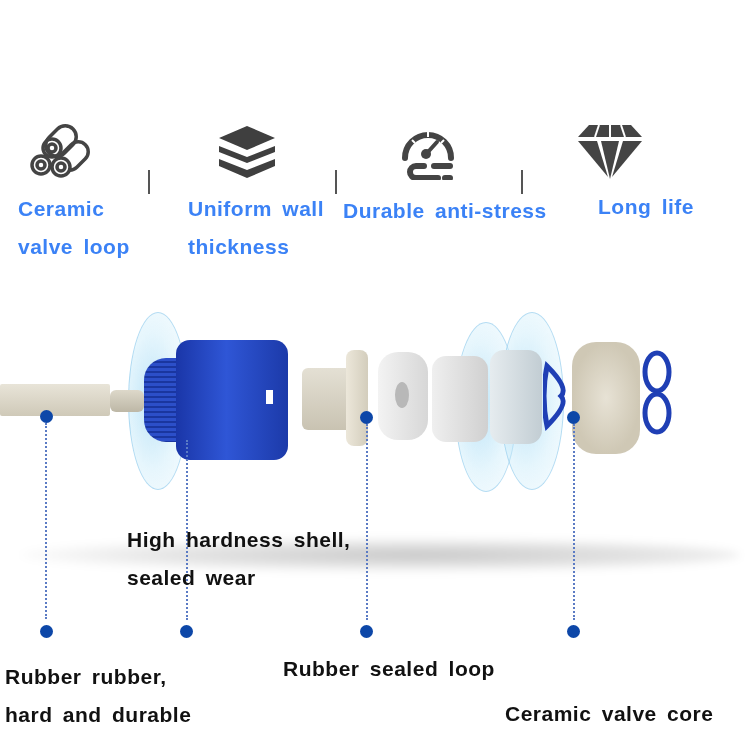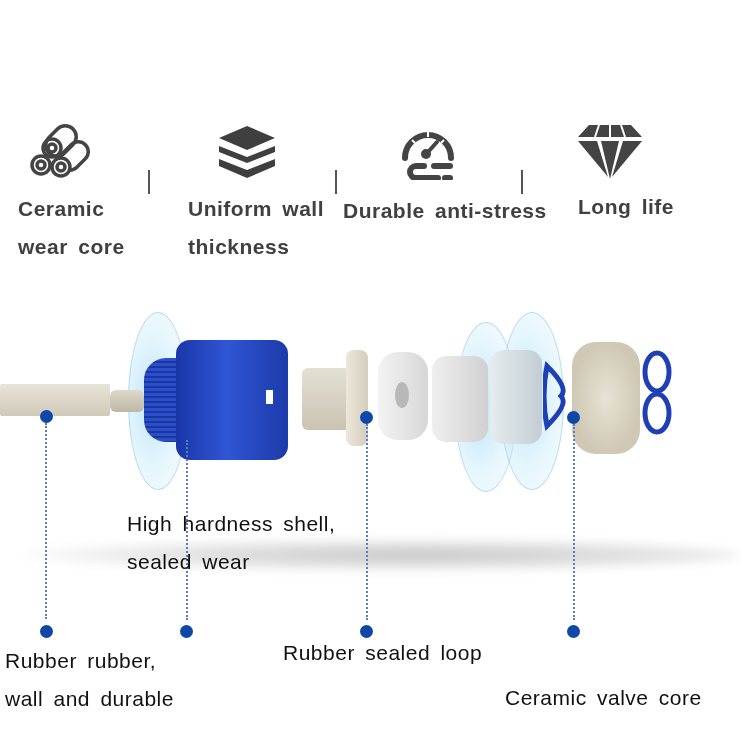--- a/index.html
+++ b/index.html
@@ -1,21 +1,21 @@
 <!DOCTYPE html>
 <html><head>
 <meta charset="utf-8">
 <style>
   html,body{margin:0;padding:0;background:#ffffff;}
   body{width:750px;height:748px;position:relative;overflow:hidden;font-family:"Liberation Sans",sans-serif;color:#111;}
   .abs{position:absolute;}
-  .feat-label{font-size:21px;font-weight:bold;letter-spacing:0.5px;word-spacing:4px;line-height:38px;color:#404040;white-space:nowrap;}
+  .feat-label{font-size:21px;font-weight:bold;letter-spacing:0.5px;word-spacing:4px;line-height:38px;color:#3b82f6;white-space:nowrap;}
   .sep{width:2px;height:24px;background:#555;}
   .icon svg{display:block;}
-  .callout{font-size:21px;font-weight:normal;letter-spacing:0.5px;word-spacing:4px;line-height:38px;color:#111;white-space:nowrap;}
+  .callout{font-size:21px;font-weight:bold;letter-spacing:0.5px;word-spacing:4px;line-height:38px;color:#111;white-space:nowrap;margin-top:16px;}
   .dot{width:13px;height:13px;border-radius:50%;background:#0d47a8;}
   .vline{width:0;border-left:2px dotted #5b7bc4;}
   .shadow{left:20px;top:538px;width:720px;height:34px;border-radius:50%;
     background:radial-gradient(ellipse at 55% 50%, rgba(0,0,0,0.22) 0%, rgba(0,0,0,0.10) 45%, rgba(0,0,0,0) 75%);filter:blur(4px);}
   .halo{border-radius:50%;background:radial-gradient(ellipse at 40% 50%, rgba(170,220,245,0.75) 0%, rgba(200,235,250,0.45) 55%, rgba(220,242,252,0.15) 100%);border:1px solid rgba(140,200,235,0.6);}
 </style>
 </head>
 <body>
 
 <div class="abs icon" style="left:28px;top:120px;">
@@ -69,30 +69,30 @@
       </g>
   </svg>
 </div>
 
 <div class="abs sep" style="left:148px;top:170px;"></div>
 <div class="abs sep" style="left:335px;top:170px;"></div>
 <div class="abs sep" style="left:521px;top:170px;"></div>
 
 <div class="abs feat-label" style="left:18px;top:190px;">
   <div>Ceramic</div>
-  <div>wear core</div>
+  <div>valve loop</div>
 </div>
 <div class="abs feat-label" style="left:188px;top:190px;">
   <div>Uniform wall</div>
   <div>thickness</div>
 </div>
 <div class="abs feat-label" style="left:343px;top:192px;">
   <div>Durable anti-stress</div>
 </div>
-<div class="abs feat-label" style="left:578px;top:188px;">
+<div class="abs feat-label" style="left:598px;top:188px;">
   <div>Long life</div>
 </div>
 
 <div class="abs shadow"></div>
 
 <div class="abs halo" style="left:128px;top:312px;width:58px;height:176px;"></div>
 <div class="abs halo" style="left:455px;top:322px;width:60px;height:168px;"></div>
 <div class="abs halo" style="left:500px;top:312px;width:62px;height:176px;"></div>
 
 <div class="abs" style="left:0;top:384px;width:110px;height:32px;background:linear-gradient(#e8e4d8,#cfc9b8);border-radius:2px;"></div>
@@ -139,20 +139,20 @@
 <div class="abs dot" style="left:567px;top:411px;"></div>
 <div class="abs vline" style="left:573px;top:424px;height:196px;"></div>
 <div class="abs dot" style="left:567px;top:625px;"></div>
 
 <div class="abs callout" style="left:127px;top:505px;">
   <div>High hardness shell,</div>
   <div>sealed wear</div>
 </div>
 <div class="abs callout" style="left:5px;top:642px;">
   <div>Rubber rubber,</div>
-  <div>wall and durable</div>
+  <div>hard and durable</div>
 </div>
 <div class="abs callout" style="left:283px;top:634px;">
   <div>Rubber sealed loop</div>
 </div>
 <div class="abs callout" style="left:505px;top:679px;text-align:right;">
   <div>Ceramic valve core</div>
 </div>
 
 </body></html>

